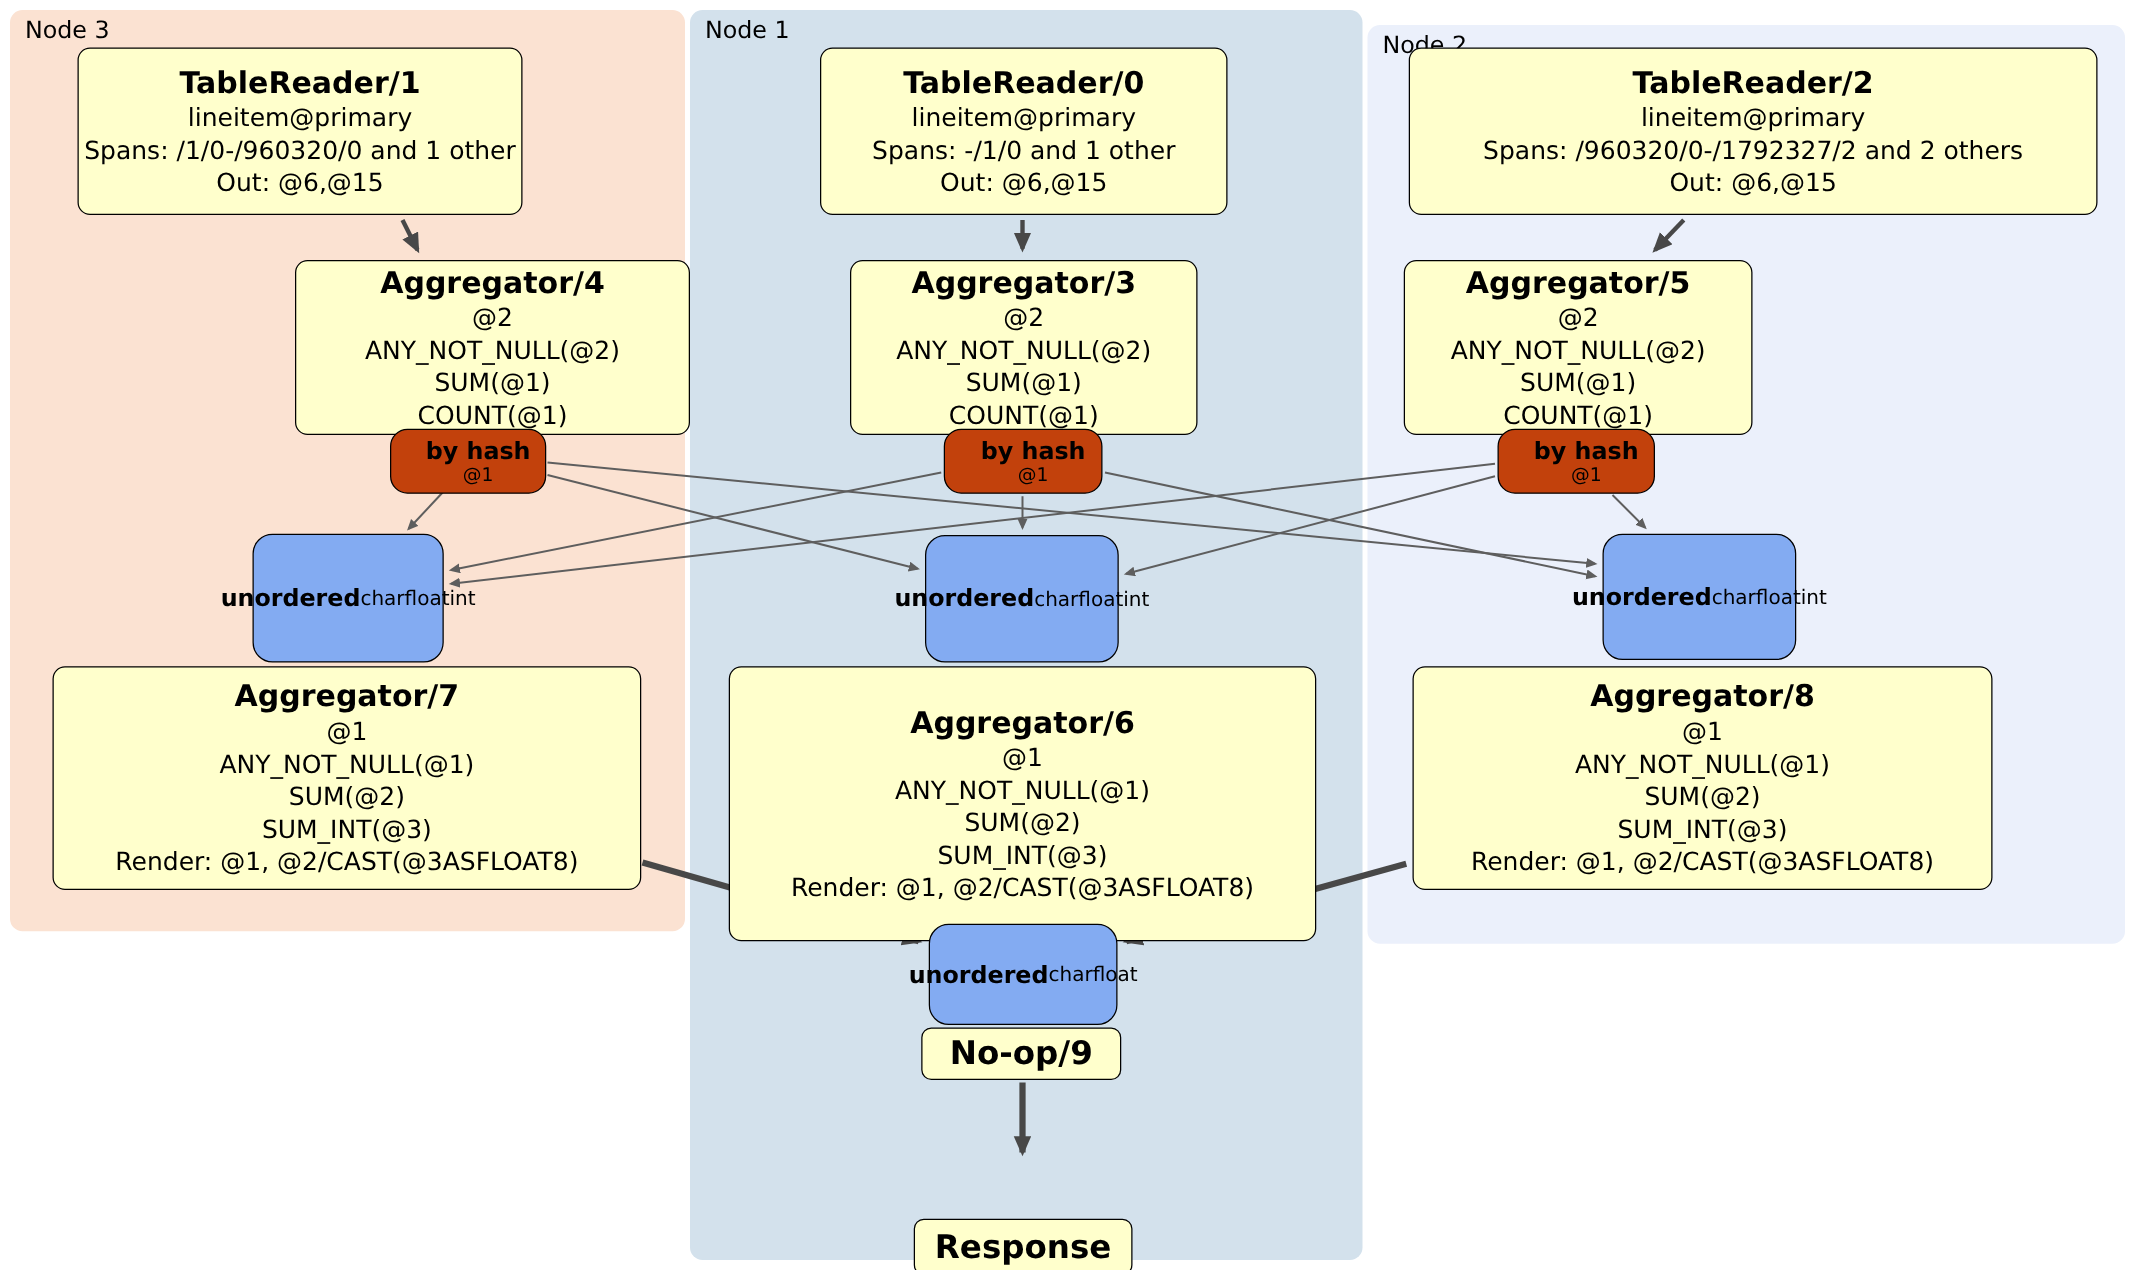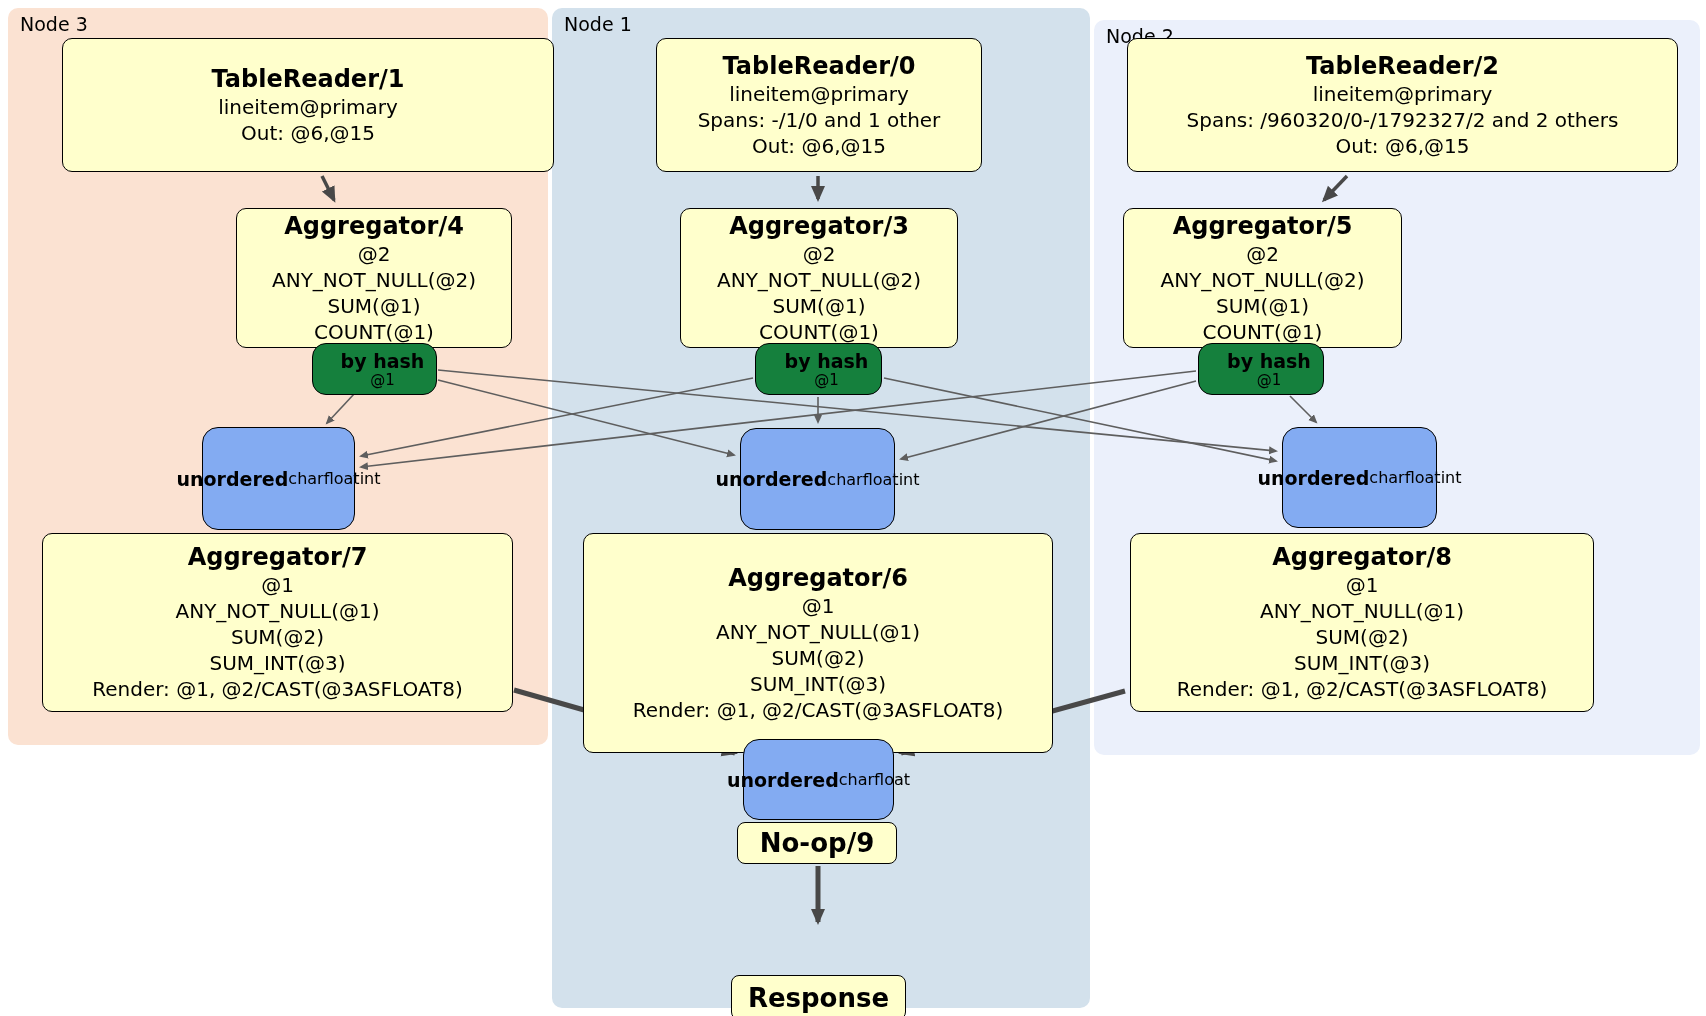--- a/index.html
+++ b/index.html
@@ -11,21 +11,21 @@
   .region-label{font-size:19px;padding:5px 12px 0 12px;}
   #edges{position:absolute;left:0;top:0;z-index:1;}
   .nodebox{
     position:absolute;z-index:2;background:#ffffcc;border:1.5px solid #000;
     border-radius:10px;display:flex;flex-direction:column;align-items:center;
     justify-content:center;text-align:center;box-sizing:border-box;
   }
   .nodebox .t{font-weight:bold;font-size:24px;line-height:29px;white-space:nowrap;}
   .nodebox .l{font-size:20px;line-height:26px;white-space:nowrap;}
   .router{
-    position:absolute;z-index:3;background:#15803d;border:1.5px solid #000;
+    position:absolute;z-index:3;background:#c2410c;border:1.5px solid #000;
     border-radius:14px;display:flex;flex-direction:column;align-items:center;
     justify-content:center;text-align:center;box-sizing:border-box;padding-left:16px;
   }
   .router .t{font-weight:bold;font-size:19px;line-height:22px;}
   .router .s{font-size:15px;line-height:17px;}
   .sync{
     position:absolute;z-index:3;background:#83abf2;border:1.5px solid #000;
     border-radius:16px;display:flex;flex-direction:row;align-items:center;
     justify-content:center;text-align:center;box-sizing:border-box;
   }
@@ -70,26 +70,27 @@
     <line x1="438" y1="380" x2="734" y2="455" stroke="#5e5e5e" stroke-width="1.6" marker-end="url(#mSmall)"></line>
     <line x1="438" y1="370" x2="1276" y2="451" stroke="#5e5e5e" stroke-width="1.6" marker-end="url(#mSmall)"></line>
     <line x1="818" y1="397" x2="818" y2="422" stroke="#5e5e5e" stroke-width="1.6" marker-end="url(#mSmall)"></line>
     <line x1="753" y1="378" x2="361" y2="456" stroke="#5e5e5e" stroke-width="1.6" marker-end="url(#mSmall)"></line>
     <line x1="884" y1="378" x2="1276" y2="461" stroke="#5e5e5e" stroke-width="1.6" marker-end="url(#mSmall)"></line>
     <line x1="1290" y1="396" x2="1316" y2="422" stroke="#5e5e5e" stroke-width="1.6" marker-end="url(#mSmall)"></line>
     <line x1="1196" y1="371" x2="361" y2="467" stroke="#5e5e5e" stroke-width="1.6" marker-end="url(#mSmall)"></line>
     <line x1="1196" y1="381" x2="901" y2="459" stroke="#5e5e5e" stroke-width="1.6" marker-end="url(#mSmall)"></line>
   </svg>
 
-  <div class="nodebox" style="left:62px;top:38px;width:492px;height:134px;">
+  <div class="nodebox" style="left:62px;top:38px;width:356px;height:134px;">
     <div class="t">TableReader/1</div>
     <div class="l">lineitem@primary</div>
+    <div class="l">Spans: /1/0-/960320/0 and 1 other</div>
     <div class="l">Out: @6,@15</div>
   </div>
-  <div class="nodebox" style="left:236px;top:208px;width:276px;height:140px;">
+  <div class="nodebox" style="left:236px;top:208px;width:316px;height:140px;">
     <div class="t">Aggregator/4</div>
     <div class="l">@2</div>
     <div class="l">ANY_NOT_NULL(@2)</div>
     <div class="l">SUM(@1)</div>
     <div class="l">COUNT(@1)</div>
   </div>
   <div class="router" style="left:312px;top:343px;width:125px;height:52px;">
     <div class="t">by hash</div>
     <div class="s">@1</div>
   </div>

